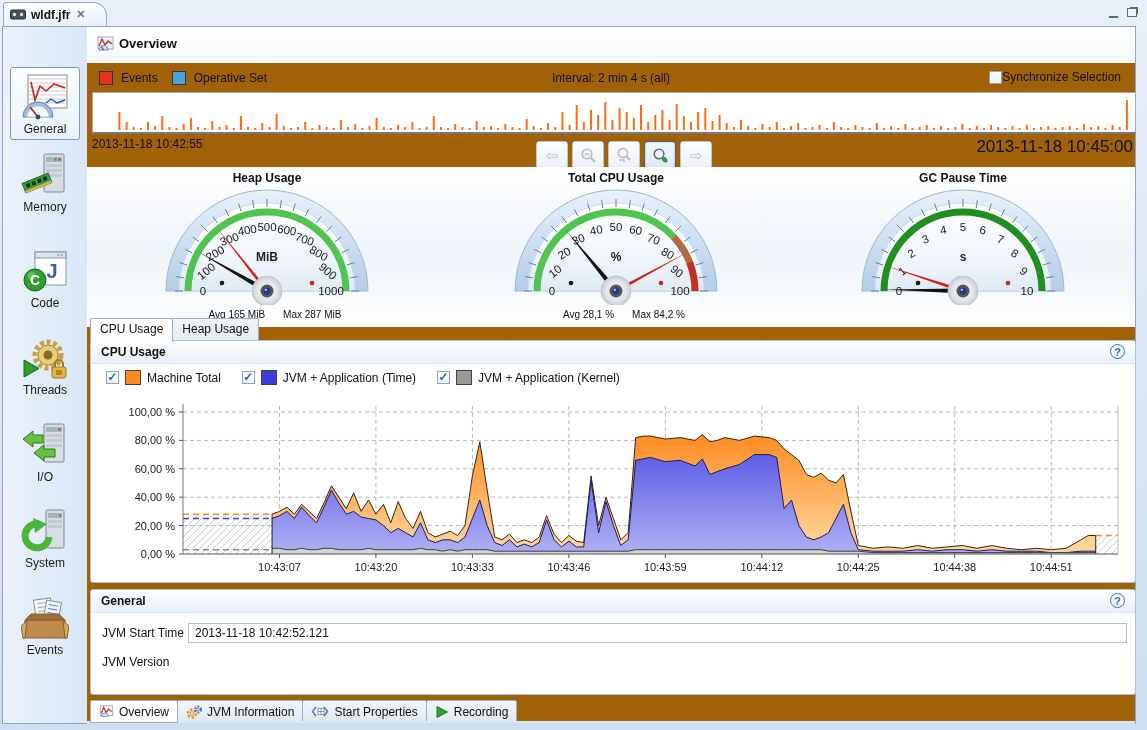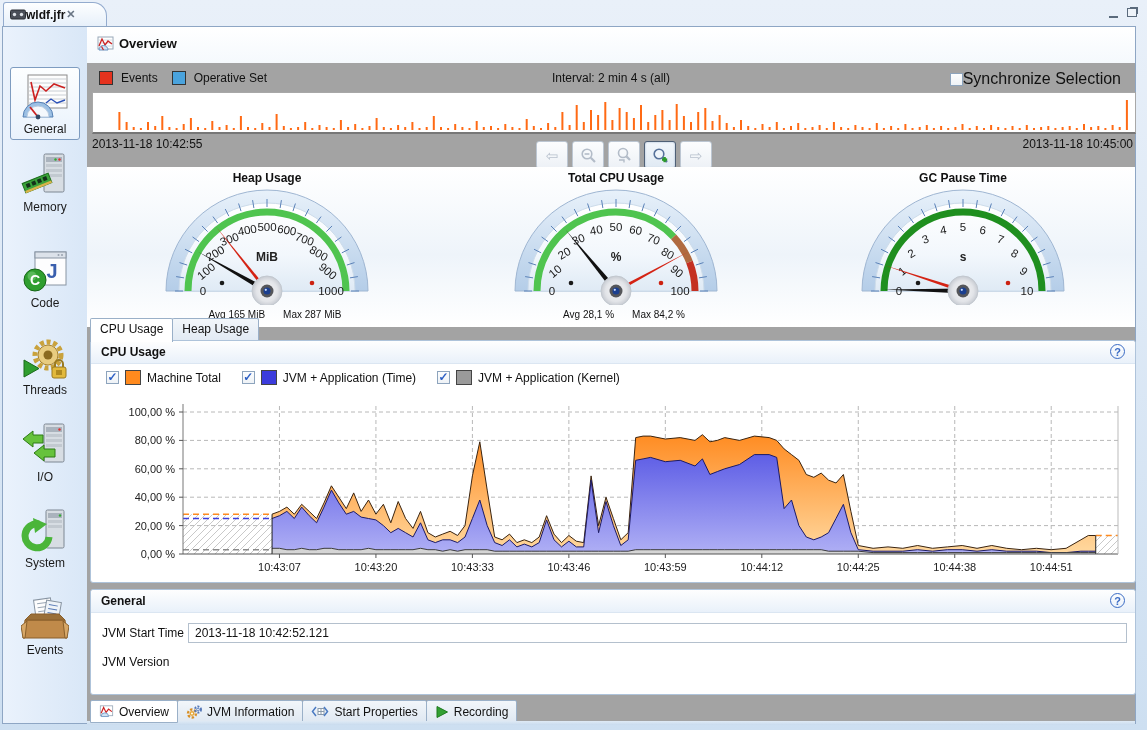--- a/index.html
+++ b/index.html
@@ -2,51 +2,51 @@
 <html><head>
 <meta charset="utf-8">
 <style>
   html,body{margin:0;padding:0;}
   body{font-family:"Liberation Sans",sans-serif;color:#111;}
   .window{position:relative;width:1147px;height:730px;background:linear-gradient(#e9f0f9,#cddff1);overflow:hidden;}
   
   .tab-bar{position:absolute;left:0;top:0;width:100%;height:26px;}
   .editor-tab{position:absolute;left:3px;top:2px;height:24px;width:104px;
     background:linear-gradient(#fdfeff,#e7f0fa);border:1px solid #93abce;border-bottom:none;
-    border-top-left-radius:3px;border-top-right-radius:14px;display:flex;align-items:center;padding:0 6px;box-sizing:border-box;}
+    border-top-left-radius:3px;border-top-right-radius:14px;display:flex;align-items:center;gap:5px;padding:0 6px;box-sizing:border-box;}
   .editor-tab .tab-label{font-size:12px;font-weight:bold;}
   .tab-close{font-size:11px;color:#6b7786;font-weight:bold;cursor:pointer;margin-left:1px;}
   .win-btns{position:absolute;right:10px;top:8px;display:flex;gap:9px;}
   .min-glyph{width:9px;height:8px;border-bottom:2px solid #5a6a7c;}
   .restore-glyph{width:8px;height:7px;border:1px solid #5a6a7c;background:#eef3f9;box-shadow:2px -2px 0 -1px #5a6a7c;}
   
   .main-frame{position:absolute;left:2px;top:26px;width:1134px;height:698px;background:#fff;border:1px solid #8ea6c4;box-sizing:border-box;}
   
   .sidebar{position:absolute;left:0;top:0;width:84px;height:100%;background:linear-gradient(90deg,#eaf2fc,#d9e7f7);border-right:1px solid #b9cde3;}
   .sb-item{position:absolute;left:0;width:84px;text-align:center;cursor:pointer;}
   .sb-item .sb-icon{display:block;margin:0 auto;width:48px;height:48px;}
   .sb-item .sb-label{display:block;font-size:12px;color:#1a1a1a;margin-top:1px;}
   .sb-item.selected .sb-box{position:absolute;left:7px;right:7px;top:-6px;bottom:-4px;border:1px solid #7e9cc0;border-radius:3px;background:linear-gradient(#fcfeff,#e9f2fc);}
   .sb-inner{position:relative;}
   
-  .content{position:absolute;left:84px;top:0;right:0;bottom:0;background:#a3a3a3;}
+  .content{position:absolute;left:84px;top:0;right:0;bottom:0;background:#a16207;}
   .overview-header{position:absolute;left:0;top:0;width:100%;height:36px;background:linear-gradient(#ffffff,#f5f9fd);}
   .overview-title{position:absolute;left:32px;top:9px;font-size:13px;font-weight:bold;}
   .ov-icon{position:absolute;left:10px;top:9px;}
   
   .tl-legend{position:absolute;left:12px;top:44px;display:flex;align-items:center;gap:8px;font-size:12px;}
   .swatch{width:12px;height:12px;border:1px solid #333;display:inline-block;}
   .interval-label{position:absolute;left:0;top:44px;width:100%;text-align:center;font-size:12px;pointer-events:none;}
-  .sync-group{position:absolute;right:14px;top:43px;display:flex;align-items:center;font-size:16px;}
+  .sync-group{position:absolute;right:14px;top:43px;display:flex;align-items:center;font-size:12px;}
   .checkbox{width:13px;height:13px;border:1px solid #8da4bd;background:linear-gradient(#fcfdfe,#eef2f6);display:inline-flex;align-items:center;justify-content:center;box-sizing:border-box;}
   .checkbox.checked::after{content:"✓";color:#2d5fc4;font-size:12px;font-weight:bold;line-height:11px;}
   
   .strip{position:absolute;left:5px;top:65px;width:1044px;height:42px;background:#fff;border:1px solid #a8a8a8;border-bottom:2px solid #777;box-sizing:border-box;}
   .time-left{position:absolute;left:5px;top:110px;font-size:12px;}
-  .time-right{position:absolute;right:2px;top:110px;font-size:12px;}
+  .time-right{position:absolute;right:2px;top:110px;font-size:17px;}
   .nav-row{position:absolute;left:449px;top:114px;display:flex;gap:4px;}
   .nav-btn{width:30px;height:26px;border:1px solid #bcc6d2;border-radius:3px;background:linear-gradient(#fcfdfe,#edf1f6);display:flex;align-items:center;justify-content:center;}
   .nav-btn.active{border:1px solid #4f6076;background:linear-gradient(#f2f7fc,#dfe9f3);box-shadow:inset 0 0 2px #9ab0c8;}
   .nav-arrow{font-size:15px;color:#b9c2ce;line-height:1;}
   
   .gauge-band{position:absolute;left:0;top:140px;width:100%;height:160px;background:linear-gradient(#ffffff,#eef4fa 55%,#ffffff);}
   .gauge{position:absolute;top:144px;width:240px;text-align:center;}
   .gauge-title{font-size:12px;font-weight:bold;height:16px;}
   .gauge-stats{position:absolute;left:8px;top:138px;width:100%;font-size:10px;}
   .gauge-stats span{margin:0 9px;}

